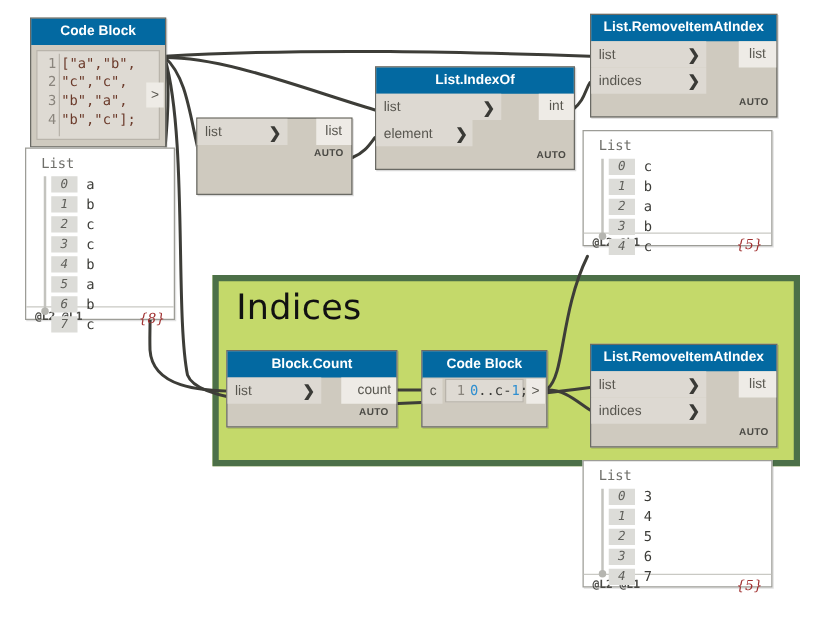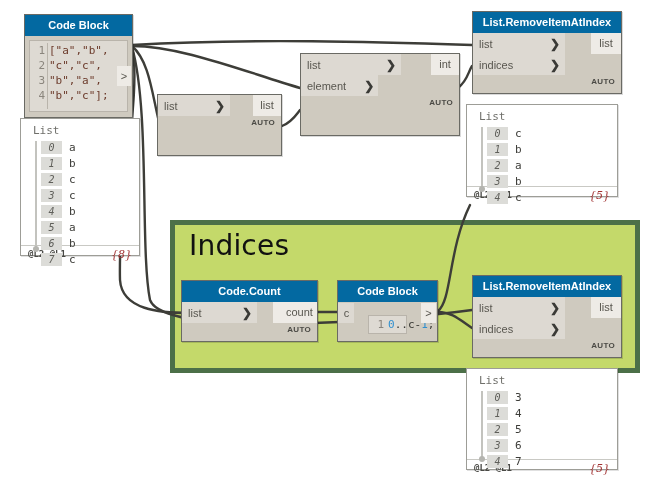--- a/index.html
+++ b/index.html
@@ -266,20 +266,21 @@
           <span>list</span>
           <span class="chev">❯</span>
         </div>
         <div class="port-out" style="width:28px;">list</div>
       </div>
       <div class="node-footer">AUTO</div>
     </div>
   </div>
 
   <div class="node" style="left:300px; top:53px; width:160px; height:83px;">
+    <div class="node-header">List.IndexOf</div>
     <div class="node-body">
       <div class="port-row">
         <div class="port-in" style="width:100px;">
           <span>list</span>
           <span class="chev">❯</span>
         </div>
         <div class="port-out" style="width:28px;">int</div>
       </div>
       <div class="port-row">
         <div class="port-in" style="width:77px;gap:18px;">
@@ -305,40 +306,40 @@
         <div class="port-in" style="width:92px;">
           <span>indices</span>
           <span class="chev">❯</span>
         </div>
       </div>
       <div class="node-footer">AUTO</div>
     </div>
   </div>
 
   <div class="node" style="left:181px; top:280px; width:137px; height:62px;">
-    <div class="node-header">Code.Count</div>
+    <div class="node-header">Block.Count</div>
     <div class="node-body">
       <div class="port-row">
         <div class="port-in" style="width:75px;">
           <span>list</span>
           <span class="chev">❯</span>
         </div>
         <div class="port-out" style="width:44px;padding-left:13px;">count</div>
       </div>
       <div class="node-footer">AUTO</div>
     </div>
   </div>
 
   <div class="node" style="left:337px; top:280px; width:101px; height:62px;">
     <div class="node-header">Code Block</div>
     <div class="node-body" style="position:relative; height:40px;">
       <div class="port-in" style="position:absolute; left:0; top:1px; width:16px; height:20px; justify-content:center;">
         <span>c</span>
       </div>
-      <div class="cb-editor" style="position:absolute; left:18px; top:1px; right:18px; height:19px; margin:12px; padding:1px 0 0 0;">
+      <div class="cb-editor" style="position:absolute; left:18px; top:1px; right:18px; height:19px; margin:0; padding:1px 0 0 0;">
         <div class="cb-line" style="line-height:16px;"><span class="cb-gutter">1</span><span class="tok-num">0</span><span class="tok-punc">..</span><span class="tok-id">c</span><span class="tok-punc">-</span><span class="tok-num">1</span><span class="tok-punc">;</span></div>
       </div>
       <div class="port-out" style="top:1px; right:1px; width:15px; height:20px; line-height:20px; padding:0;">&gt;</div>
     </div>
   </div>
 
   <div class="node" style="left:472px; top:275px; width:150px; height:83px;">
     <div class="node-header">List.RemoveItemAtIndex</div>
     <div class="node-body">
       <div class="port-row">

